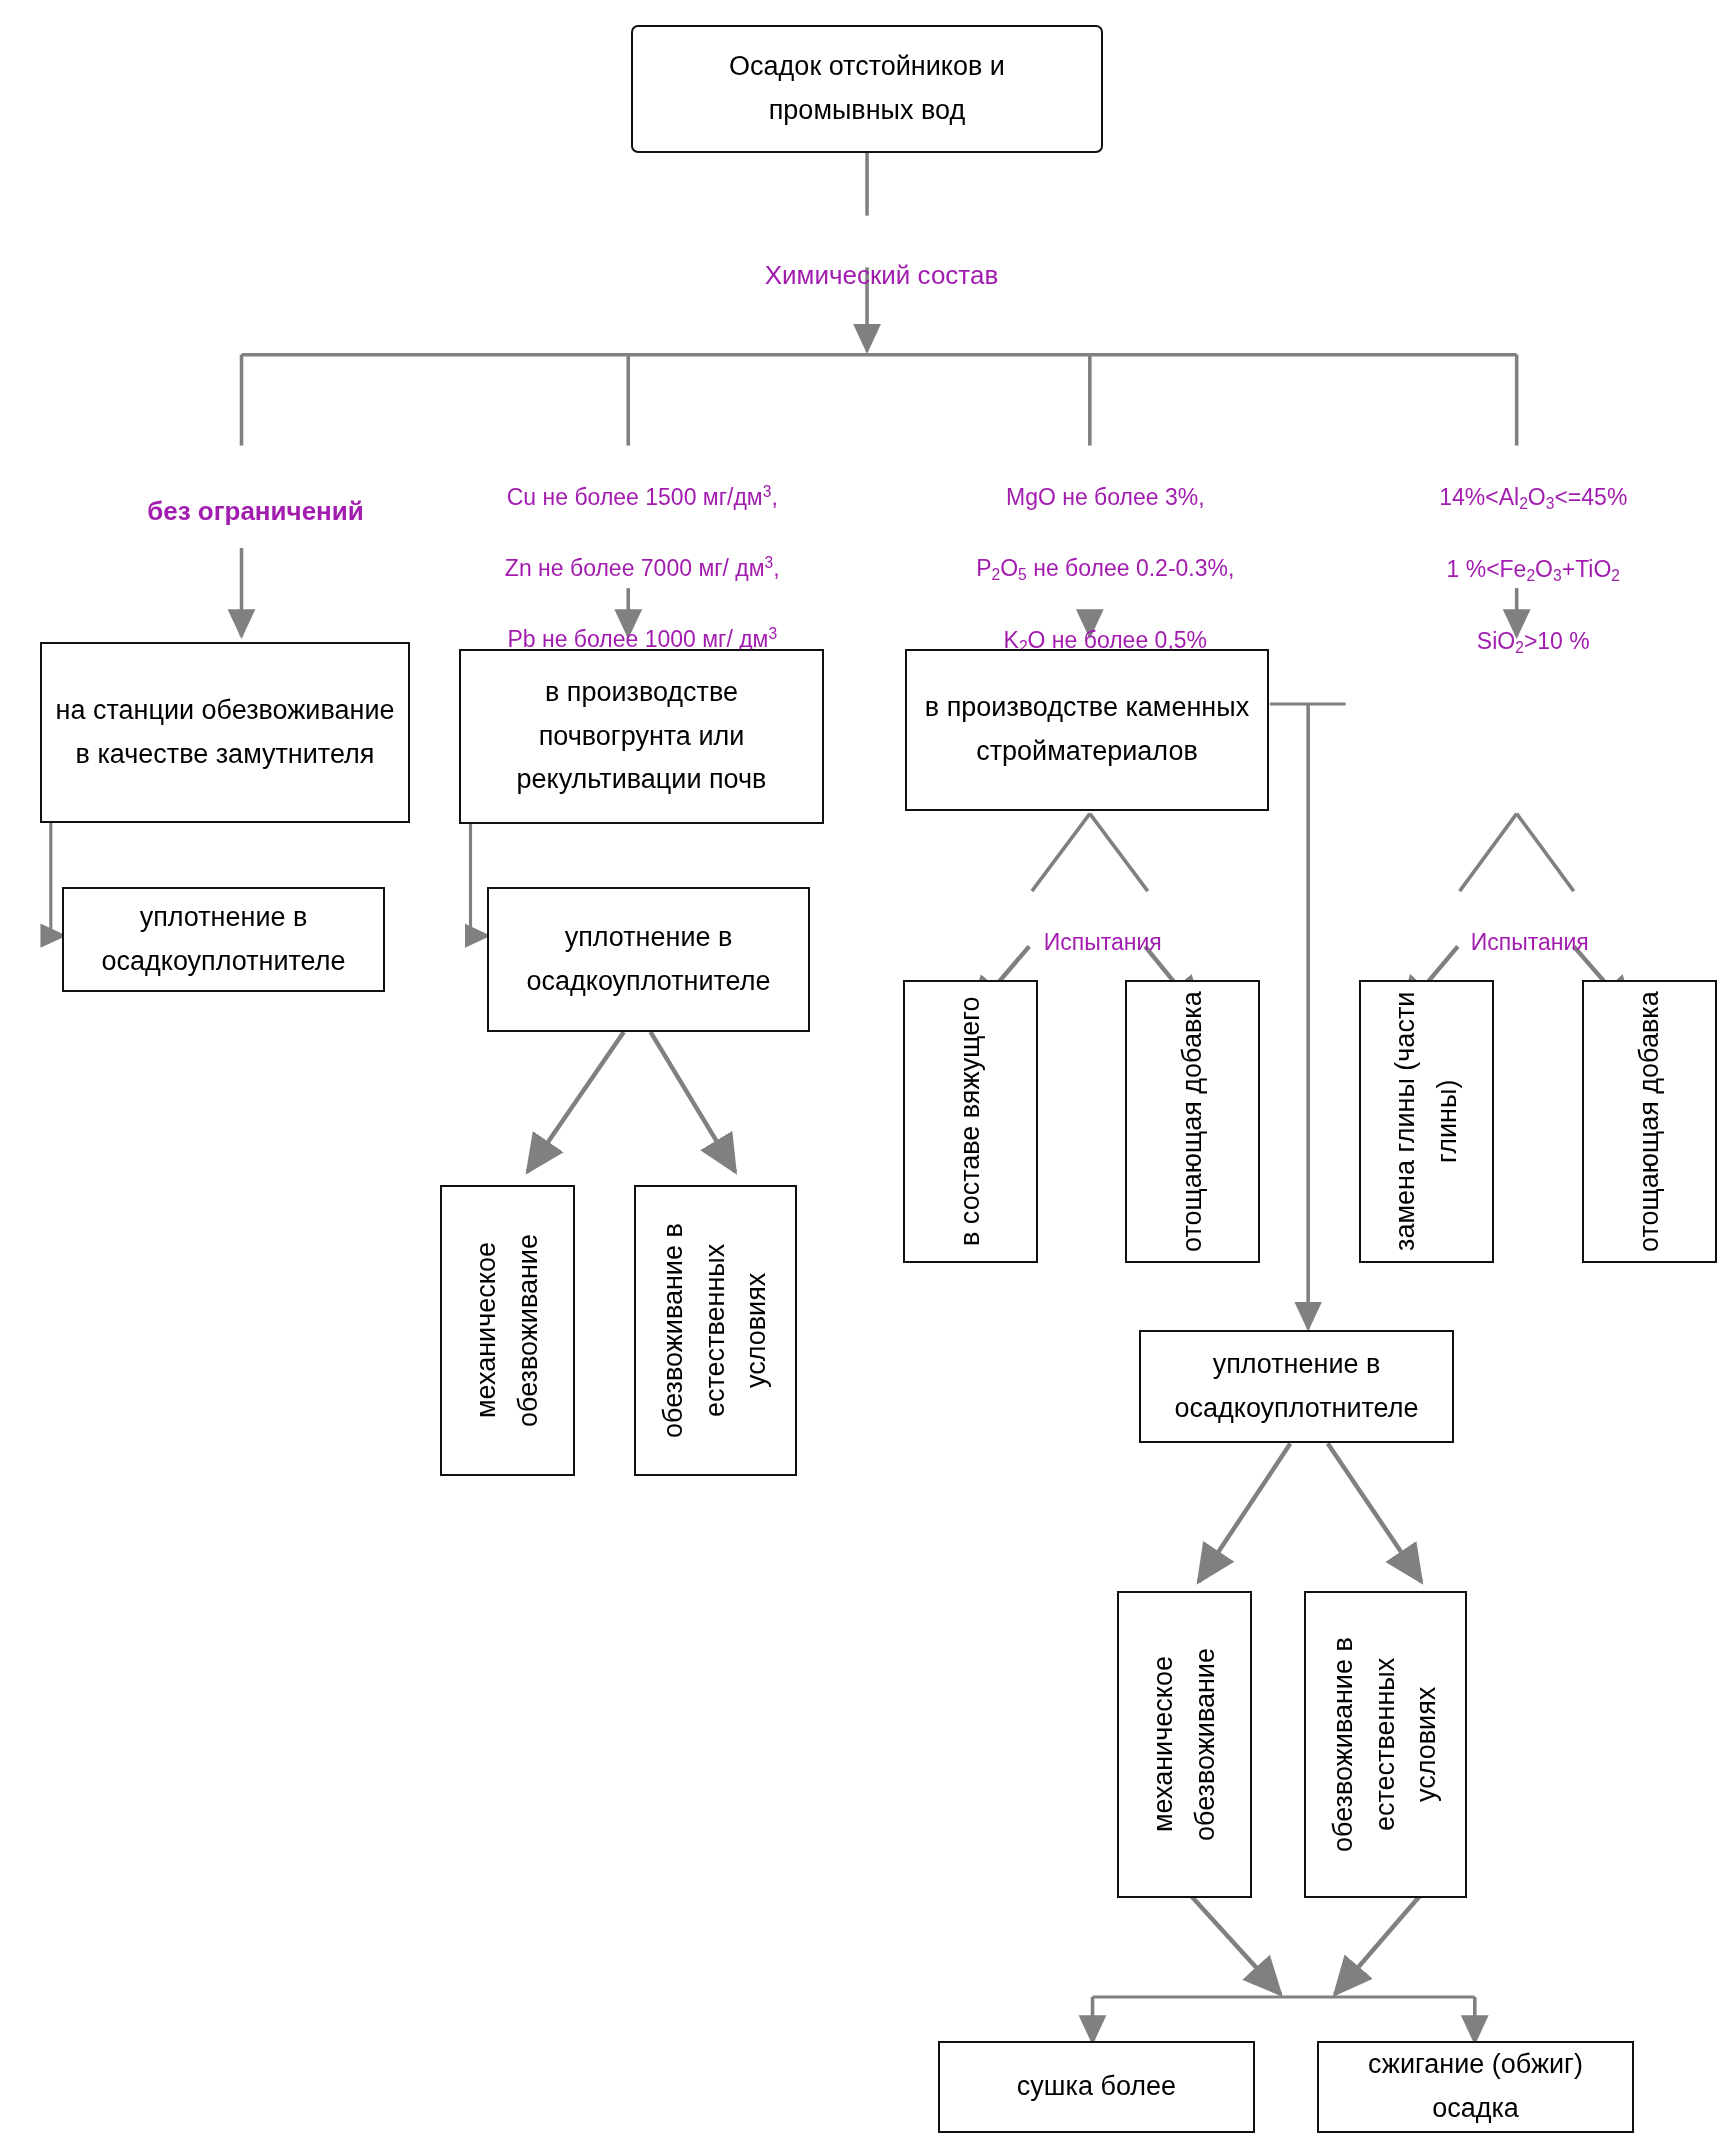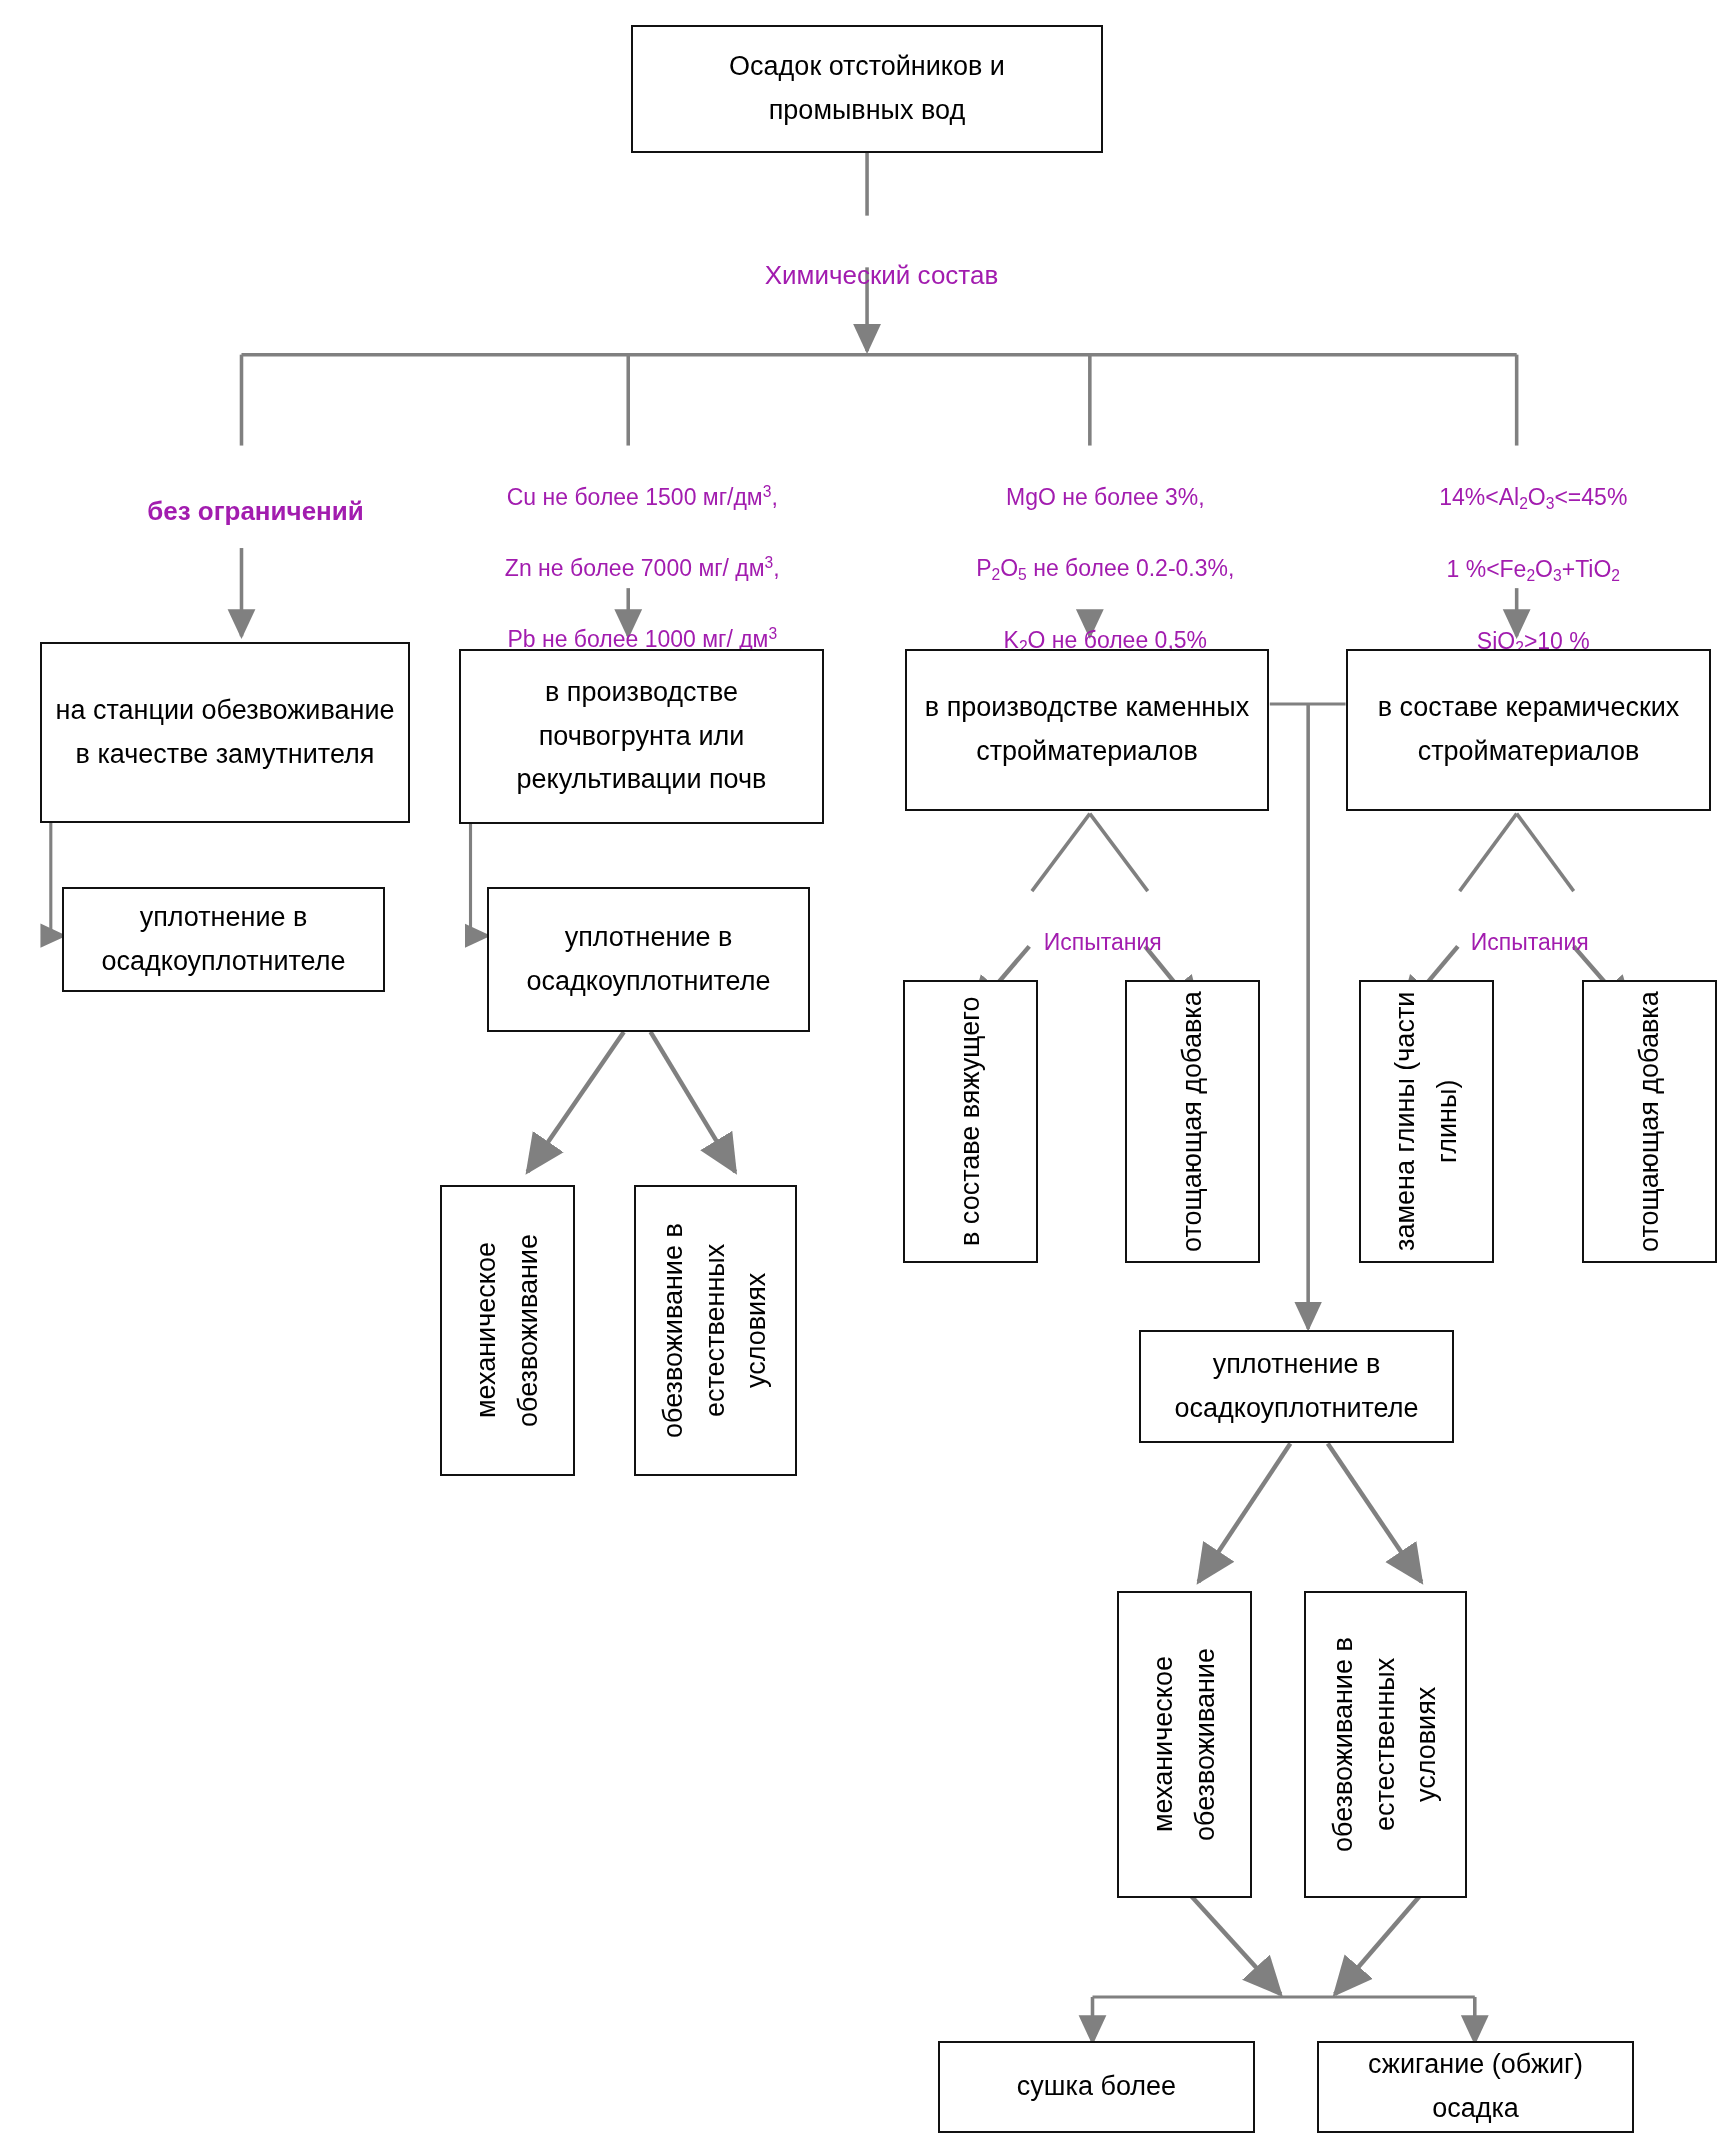--- a/index.html
+++ b/index.html
@@ -114,21 +114,21 @@
 
       <line x1="1337" y1="2128" x2="1437" y2="2238" marker-end="url(#ahs)" stroke-width="5"></line>
       <line x1="1593" y1="2128" x2="1498" y2="2238" marker-end="url(#ahs)" stroke-width="5"></line>
 
       <line x1="1226" y1="2241" x2="1655" y2="2241" stroke-width="3.5"></line>
       <line x1="1226" y1="2241" x2="1226" y2="2292" marker-end="url(#ah)" stroke-width="4"></line>
       <line x1="1655" y1="2241" x2="1655" y2="2292" marker-end="url(#ah)" stroke-width="4"></line>
     </g>
   </svg>
 
-  <div class="node" style="left:631px; top:25px; width:472px; height:128px;">
+  <div class="node" style="left:631px; top:25px; width:472px; height:128px;border-radius:7px;">
     <span style="white-space:pre-line;">Осадок отстойников и
 промывных вод</span>
   </div>
 
   <div class="lbl" style="left:689px; top:218px; width:356px;">
     <span>Химический состав</span>
   </div>
 
   <div class="lbl" style="left:63px; top:454px; width:356px;">
     <span style="white-space:pre-line;font-weight:bold;">без ограничений</span>
@@ -158,23 +158,20 @@
   </div>
 
   <div class="node" style="left:459px; top:649px; width:365px; height:175px;">
     <span>в производстве почвогрунта или рекультивации почв</span>
   </div>
 
   <div class="node" style="left:905px; top:649px; width:364px; height:162px;">
     <span>в производстве каменных стройматериалов</span>
   </div>
 
-  <div class="node" style="left:1346px; top:649px; width:365px; height:162px;">
-    <span>в составе керамических стройматериалов</span>
-  </div>
 
   <div class="node" style="left:62px; top:887px; width:323px; height:105px;">
     <span>уплотнение в осадкоуплотнителе</span>
   </div>
 
   <div class="node" style="left:487px; top:887px; width:323px; height:145px;">
     <span>уплотнение в осадкоуплотнителе</span>
   </div>
 
   <div class="lbl small" style="left:965px; top:891px; width:250px;">

